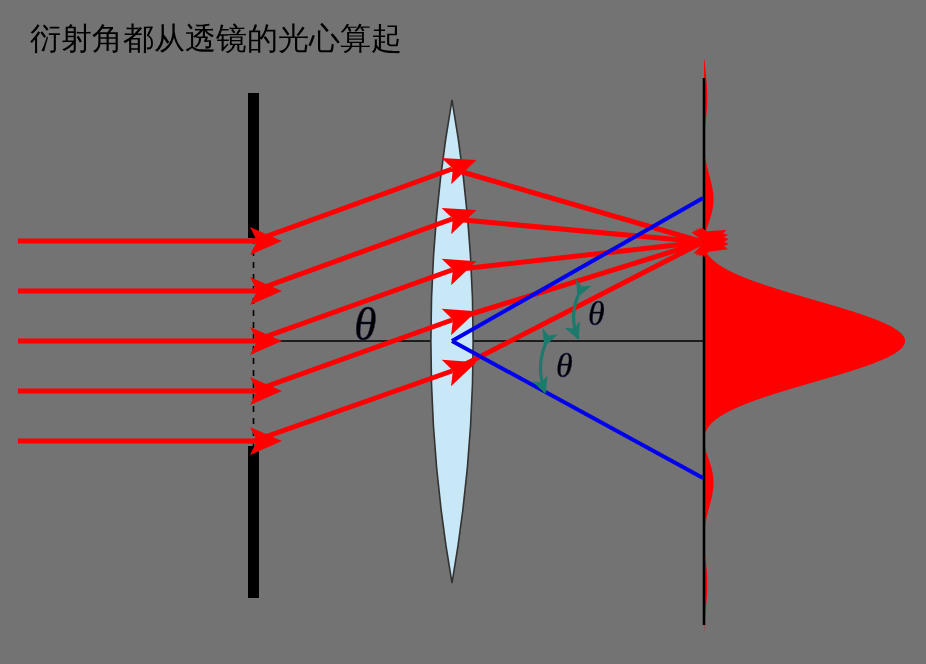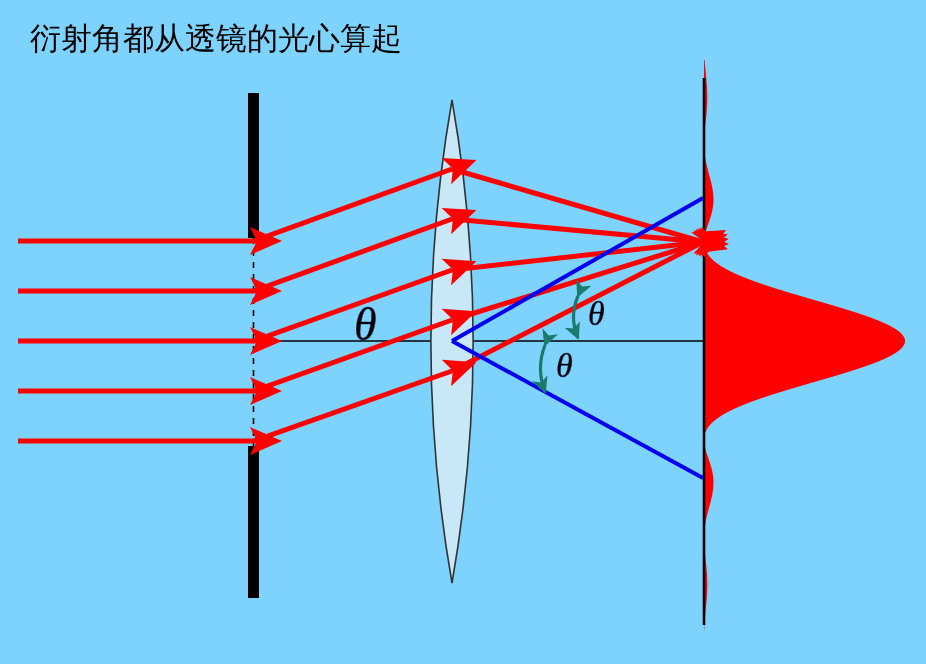--- a/index.html
+++ b/index.html
@@ -11,21 +11,21 @@
     width: 926px;
     height: 664px;
     font-family: "Liberation Serif", "DejaVu Serif", serif;
     overflow: hidden;
     position: relative;
   }
   #figure-root {
     position: relative;
     width: 926px;
     height: 664px;
-    background: #7dd3fc;
+    background: #737373;
   }
   #figure-title {
     position: absolute;
     left: 30px;
     top: 18px;
     font-family: "DejaVu Serif", "Liberation Serif", serif;
     font-size: 31px;
     line-height: 40px;
     color: #000000;
     white-space: nowrap;

